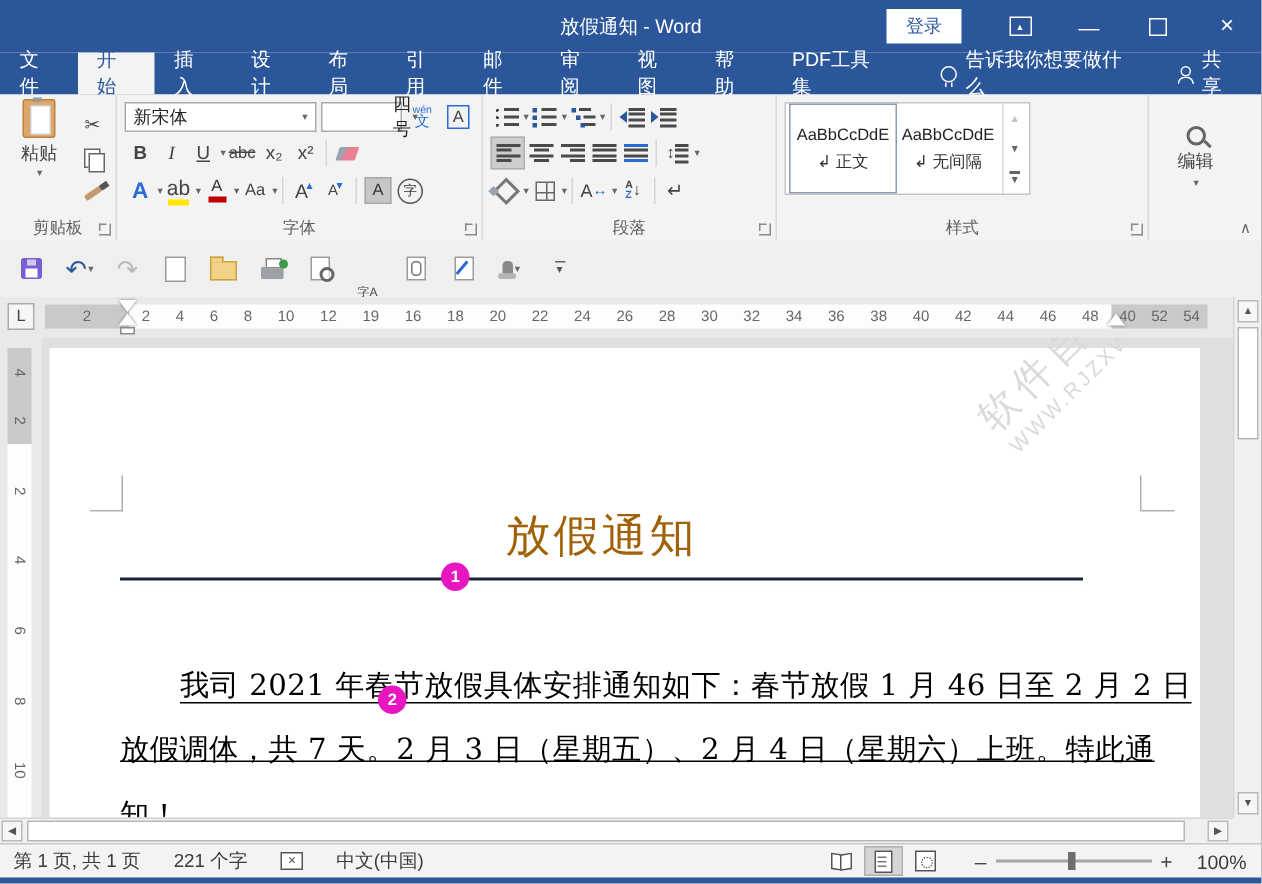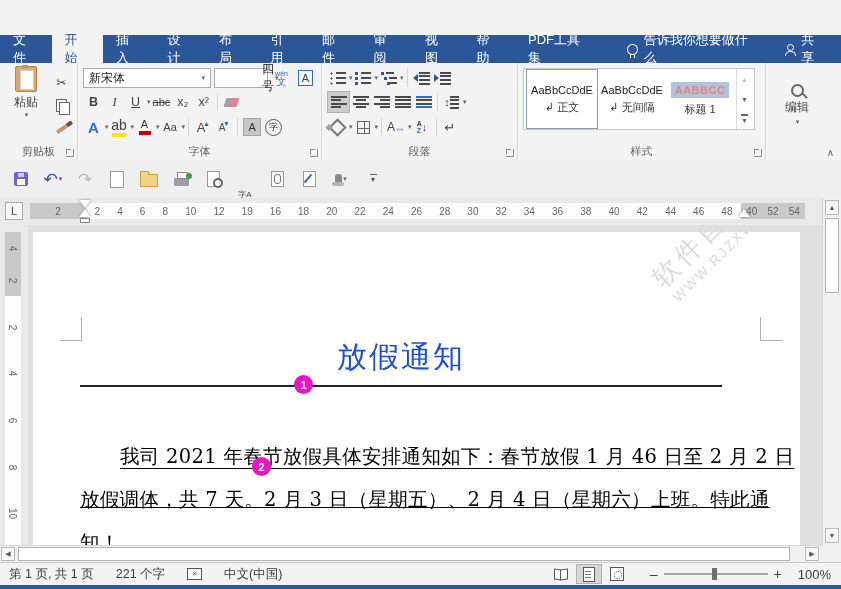--- a/index.html
+++ b/index.html
@@ -132,21 +132,21 @@
   .vband{position:absolute;left:5px;top:7px;width:16px;bottom:0;display:flex;flex-direction:column;font-size:10px;color:#666;}
   .vseg-gray{height:64px;background:#c9c9c9;display:flex;flex-direction:column;align-items:center;justify-content:space-around;}
   .vseg-white{flex:1;background:#fdfdfd;display:flex;flex-direction:column;align-items:center;justify-content:space-around;padding:8px 0;}
   .vband span{transform:rotate(90deg);display:inline-block;}
   .docarea{position:absolute;left:28px;top:225px;width:794px;height:320px;background:#e0e0e0;overflow:hidden;}
   .page{position:absolute;left:5px;top:7px;width:767px;height:400px;background:#fff;}
   .watermark{position:absolute;left:540px;top:-16px;width:300px;text-align:center;transform:rotate(-45deg);color:#dadada;line-height:1.25;}
   .wm1{font-size:26px;letter-spacing:5px;}
   .wm2{font-size:14px;letter-spacing:2px;}
   .cmark{position:absolute;background:#b0b0b0;}
-  .doc-title{position:absolute;left:52px;top:112px;width:642px;text-align:center;font-family:"DejaVu Serif","Liberation Serif",serif;font-size:30px;color:#1d4ed8;letter-spacing:2px;}
+  .doc-title{position:absolute;left:52px;top:112px;width:642px;text-align:center;font-family:"DejaVu Serif","Liberation Serif",serif;font-size:30px;color:#a16207;letter-spacing:2px;}
   .title-line{position:absolute;left:52px;top:160px;width:642px;height:2px;background:#1c2438;}
   .callout{position:absolute;width:19px;height:19px;border-radius:50%;background:var(--callout,#e716c1);color:#fff;font-size:11px;font-weight:bold;display:flex;align-items:center;justify-content:center;z-index:5;}
   .bodyline{position:absolute;font-family:"DejaVu Serif","Liberation Serif",serif;font-size:19.5px;color:#000;letter-spacing:.3px;white-space:nowrap;}
   .bl1{left:92px;top:218px;text-decoration:underline;text-underline-offset:5px;}
   .bl2{left:52px;top:261px;text-decoration:underline;}
   .bl3{left:52px;top:304px;}
   
   .vscroll{position:absolute;right:0;top:198px;width:19px;height:347px;background:#f0f0f0;border-left:1px solid #d6d6d6;box-sizing:border-box;}
   .vs-btn{position:absolute;left:2px;width:14px;height:15px;background:#f6f6f6;border:1px solid #b9b9b9;display:flex;align-items:center;justify-content:center;font-size:7px;color:#555;box-sizing:border-box;}
   .vs-thumb{position:absolute;left:2px;top:20px;width:14px;height:75px;background:#fff;border:1px solid #b5b5b5;box-sizing:border-box;}
@@ -172,20 +172,38 @@
   .ztrack{width:104px;height:2px;background:#a6a6a6;position:relative;}
   .zthumb{position:absolute;left:48px;top:-5px;width:5px;height:12px;background:#6e6e6e;}
   .zoomlabel{margin-left:10px;font-size:13px;}
   .bluestrip{position:absolute;left:0;top:585px;width:841px;height:4px;background:var(--accent,#2b579a);}
 </style>
 </head>
 <body>
 
 <div class="app" style="--accent: #2b579a; --callout: #e716c1; --hpink: #f08080; --hbg: #b3c2db; --hl: #ffe600; --fcbar: #c00000;">
 
+  <div class="titlebar">
+    <div class="tb-title">放假通知 - Word</div>
+    <div class="tb-controls">
+      <span class="login-btn">登录</span>
+      <span class="winbtn">
+          <span class="ropts">▴</span>
+        </span>
+      <span class="winbtn">
+          <span>—</span>
+        </span>
+      <span class="winbtn">
+          <span class="maxbox"></span>
+        </span>
+      <span class="winbtn">
+          <span style="font-size:16px;">×</span>
+        </span>
+    </div>
+  </div>
 
   <div class="tabrow">
     <div id="tab-strip" style="display:flex;align-items:stretch;">
         <span class="tab">文件</span>
         <span class="tab active">开始</span>
         <span class="tab">插入</span>
         <span class="tab">设计</span>
         <span class="tab">布局</span>
         <span class="tab">引用</span>
         <span class="tab">邮件</span>
@@ -381,24 +399,20 @@
     <div class="group" style="width:248px;">
       <div class="r" style="height:66px;">
         <div class="gallery">
           <div class="stylecard selected">
             <span class="sample">AaBbCcDdE</span>
             <span>↲ 正文</span>
           </div>
           <div class="stylecard">
             <span class="sample">AaBbCcDdE</span>
             <span>↲ 无间隔</span>
-          </div>
-          <div class="stylecard heading">
-            <span class="sample">AABBCC</span>
-            <span>标题 1</span>
           </div>
           <div class="scrollcol">
             <span class="sc dis">▲</span>
             <span class="sc">▼</span>
             <span class="sc">
                 <span class="morebar"><i></i>▼</span>
               </span>
           </div>
         </div>
       </div>

